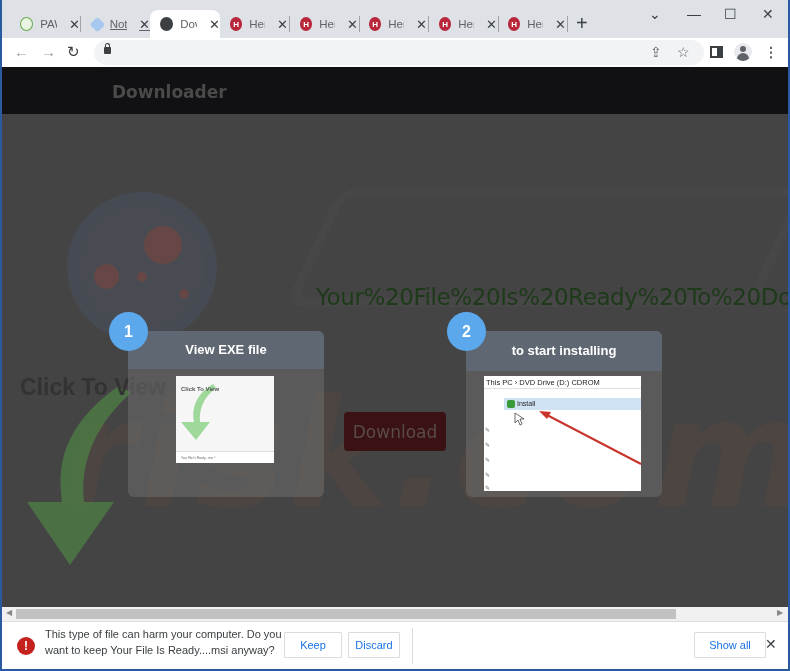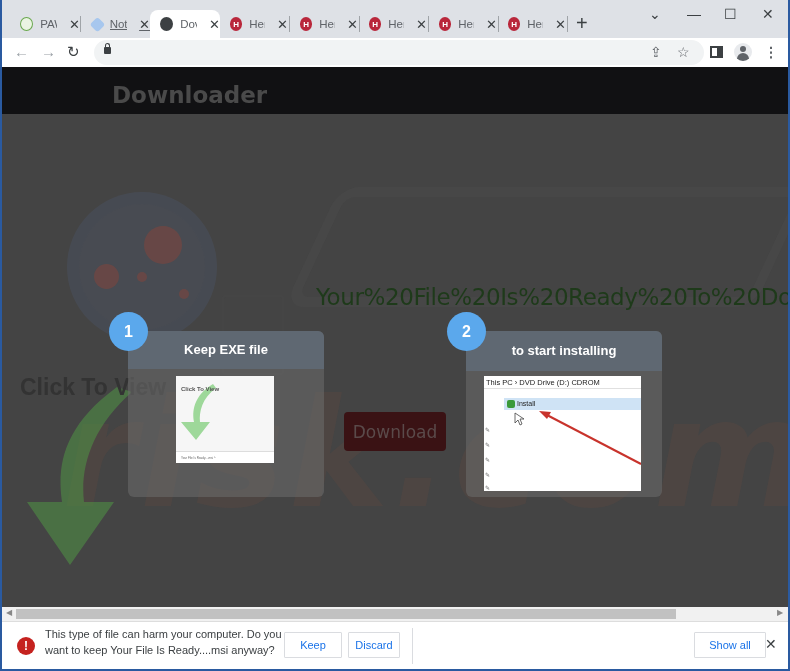--- a/index.html
+++ b/index.html
@@ -32,21 +32,21 @@
   .tbicon { position: absolute; top: 6px; font-size: 14px; color: #5f6368; }
   .avatar { position: absolute; left: 732px; top: 5px; width: 18px; height: 18px; border-radius: 50%; background: #e8eaed; overflow: hidden; }
   .avatar::before { content: ""; position: absolute; left: 6px; top: 3px; width: 6px; height: 6px; border-radius: 50%; background: #5f6368; }
   .avatar::after { content: ""; position: absolute; left: 3px; top: 10px; width: 12px; height: 8px; border-radius: 6px 6px 0 0; background: #5f6368; }
   .sidepanel-icon { position: absolute; left: 708px; top: 8px; width: 13px; height: 12px; border: 2px solid #3c4043; }
   .sidepanel-icon::after { content: ""; position: absolute; right: 0; top: 0; width: 4px; height: 100%; background: #3c4043; }
 
   
   .page { position: absolute; left: 0; top: 67px; width: 786px; height: 540px; background: #444; overflow: hidden; }
   .site-header { position: absolute; left: 0; top: 0; width: 100%; height: 47px; background: #111113; }
-  .site-logo { position: absolute; left: 110px; top: 15px; font-size: 23px; font-weight: bold; color: #4a4a4a; font-family: "DejaVu Sans", sans-serif; }
+  .site-logo { position: absolute; left: 110px; top: 15px; font-size: 17px; font-weight: bold; color: #4a4a4a; font-family: "DejaVu Sans", sans-serif; }
   .watermark { position: absolute; left: 60px; top: 300px; font-size: 150px; font-style: italic; font-weight: bold; color: rgba(120,80,60,0.18); letter-spacing: 4px; font-family: "DejaVu Sans", sans-serif; }
   .wm-circle { position: absolute; left: 65px; top: 125px; width: 150px; height: 150px; border-radius: 50%; background: rgba(80,90,110,0.35); border: 12px solid rgba(70,75,85,0.4); }
   .dot { position: absolute; border-radius: 50%; background: rgba(130,70,60,0.55); }
   .wm-file { position: absolute; left: 220px; top: 228px; width: 62px; height: 80px; border: 2px solid rgba(70,70,70,0.8); border-radius: 4px; }
   .wm-lines { position: absolute; left: 310px; top: 120px; width: 470px; height: 120px; border: 10px solid rgba(80,80,80,0.3); border-radius: 20px; transform: skewX(-25deg); }
   .click-to-view { position: absolute; left: 18px; top: 307px; font-size: 23px; font-weight: bold; color: #333; }
   .big-arrow { position: absolute; left: 20px; top: 320px; }
   .ready-text { position: absolute; left: 314px; top: 217px; font-size: 23px; color: #1e3a1a; white-space: nowrap; font-family: "DejaVu Sans", sans-serif; letter-spacing: -0.4px; }
   .download-btn { position: absolute; left: 342px; top: 345px; width: 102px; height: 39px; background: #3a1214; border-radius: 4px; color: #5a4a4a; font-size: 17px; display: flex; align-items: center; justify-content: center; border: none; font-family: "DejaVu Sans", sans-serif; }
 
@@ -169,21 +169,21 @@
     <svg class="big-arrow" width="120" height="180" viewBox="0 0 120 180">
       <path d="M 95 0 C 40 40, 35 80, 40 115 L 5 115 L 48 178 L 92 115 L 62 115 C 58 80, 70 40, 110 5 Z" fill="rgba(80,150,70,0.55)"></path>
     </svg>
     <div class="click-to-view">Click To View</div>
 
     <div class="ready-text">Your%20File%20Is%20Ready%20To%20Download</div>
 
     <button class="download-btn">Download</button>
 
     <div class="step-card" style="left:126px;top:264px;width:196px;height:166px;">
-      <div class="step-head" style="height:38px;">Keep EXE file</div>
+      <div class="step-head" style="height:38px;">View EXE file</div>
       <div class="thumb1">
         <svg style="position:absolute;left:2px;top:8px;" width="40" height="58" viewBox="0 0 40 58">
           <path d="M 35 0 C 15 12, 14 28, 16 38 L 3 38 L 18 56 L 32 38 L 22 38 C 21 28, 24 14, 38 4 Z" fill="#9ed89a"></path>
         </svg>
         <span class="t-text">Click To View</span>
         <div class="t-bar">Your File Is Ready....msi   ^</div>
       </div>
     </div>
     <div class="step-num" style="left:107px;top:245px;">1</div>
 

